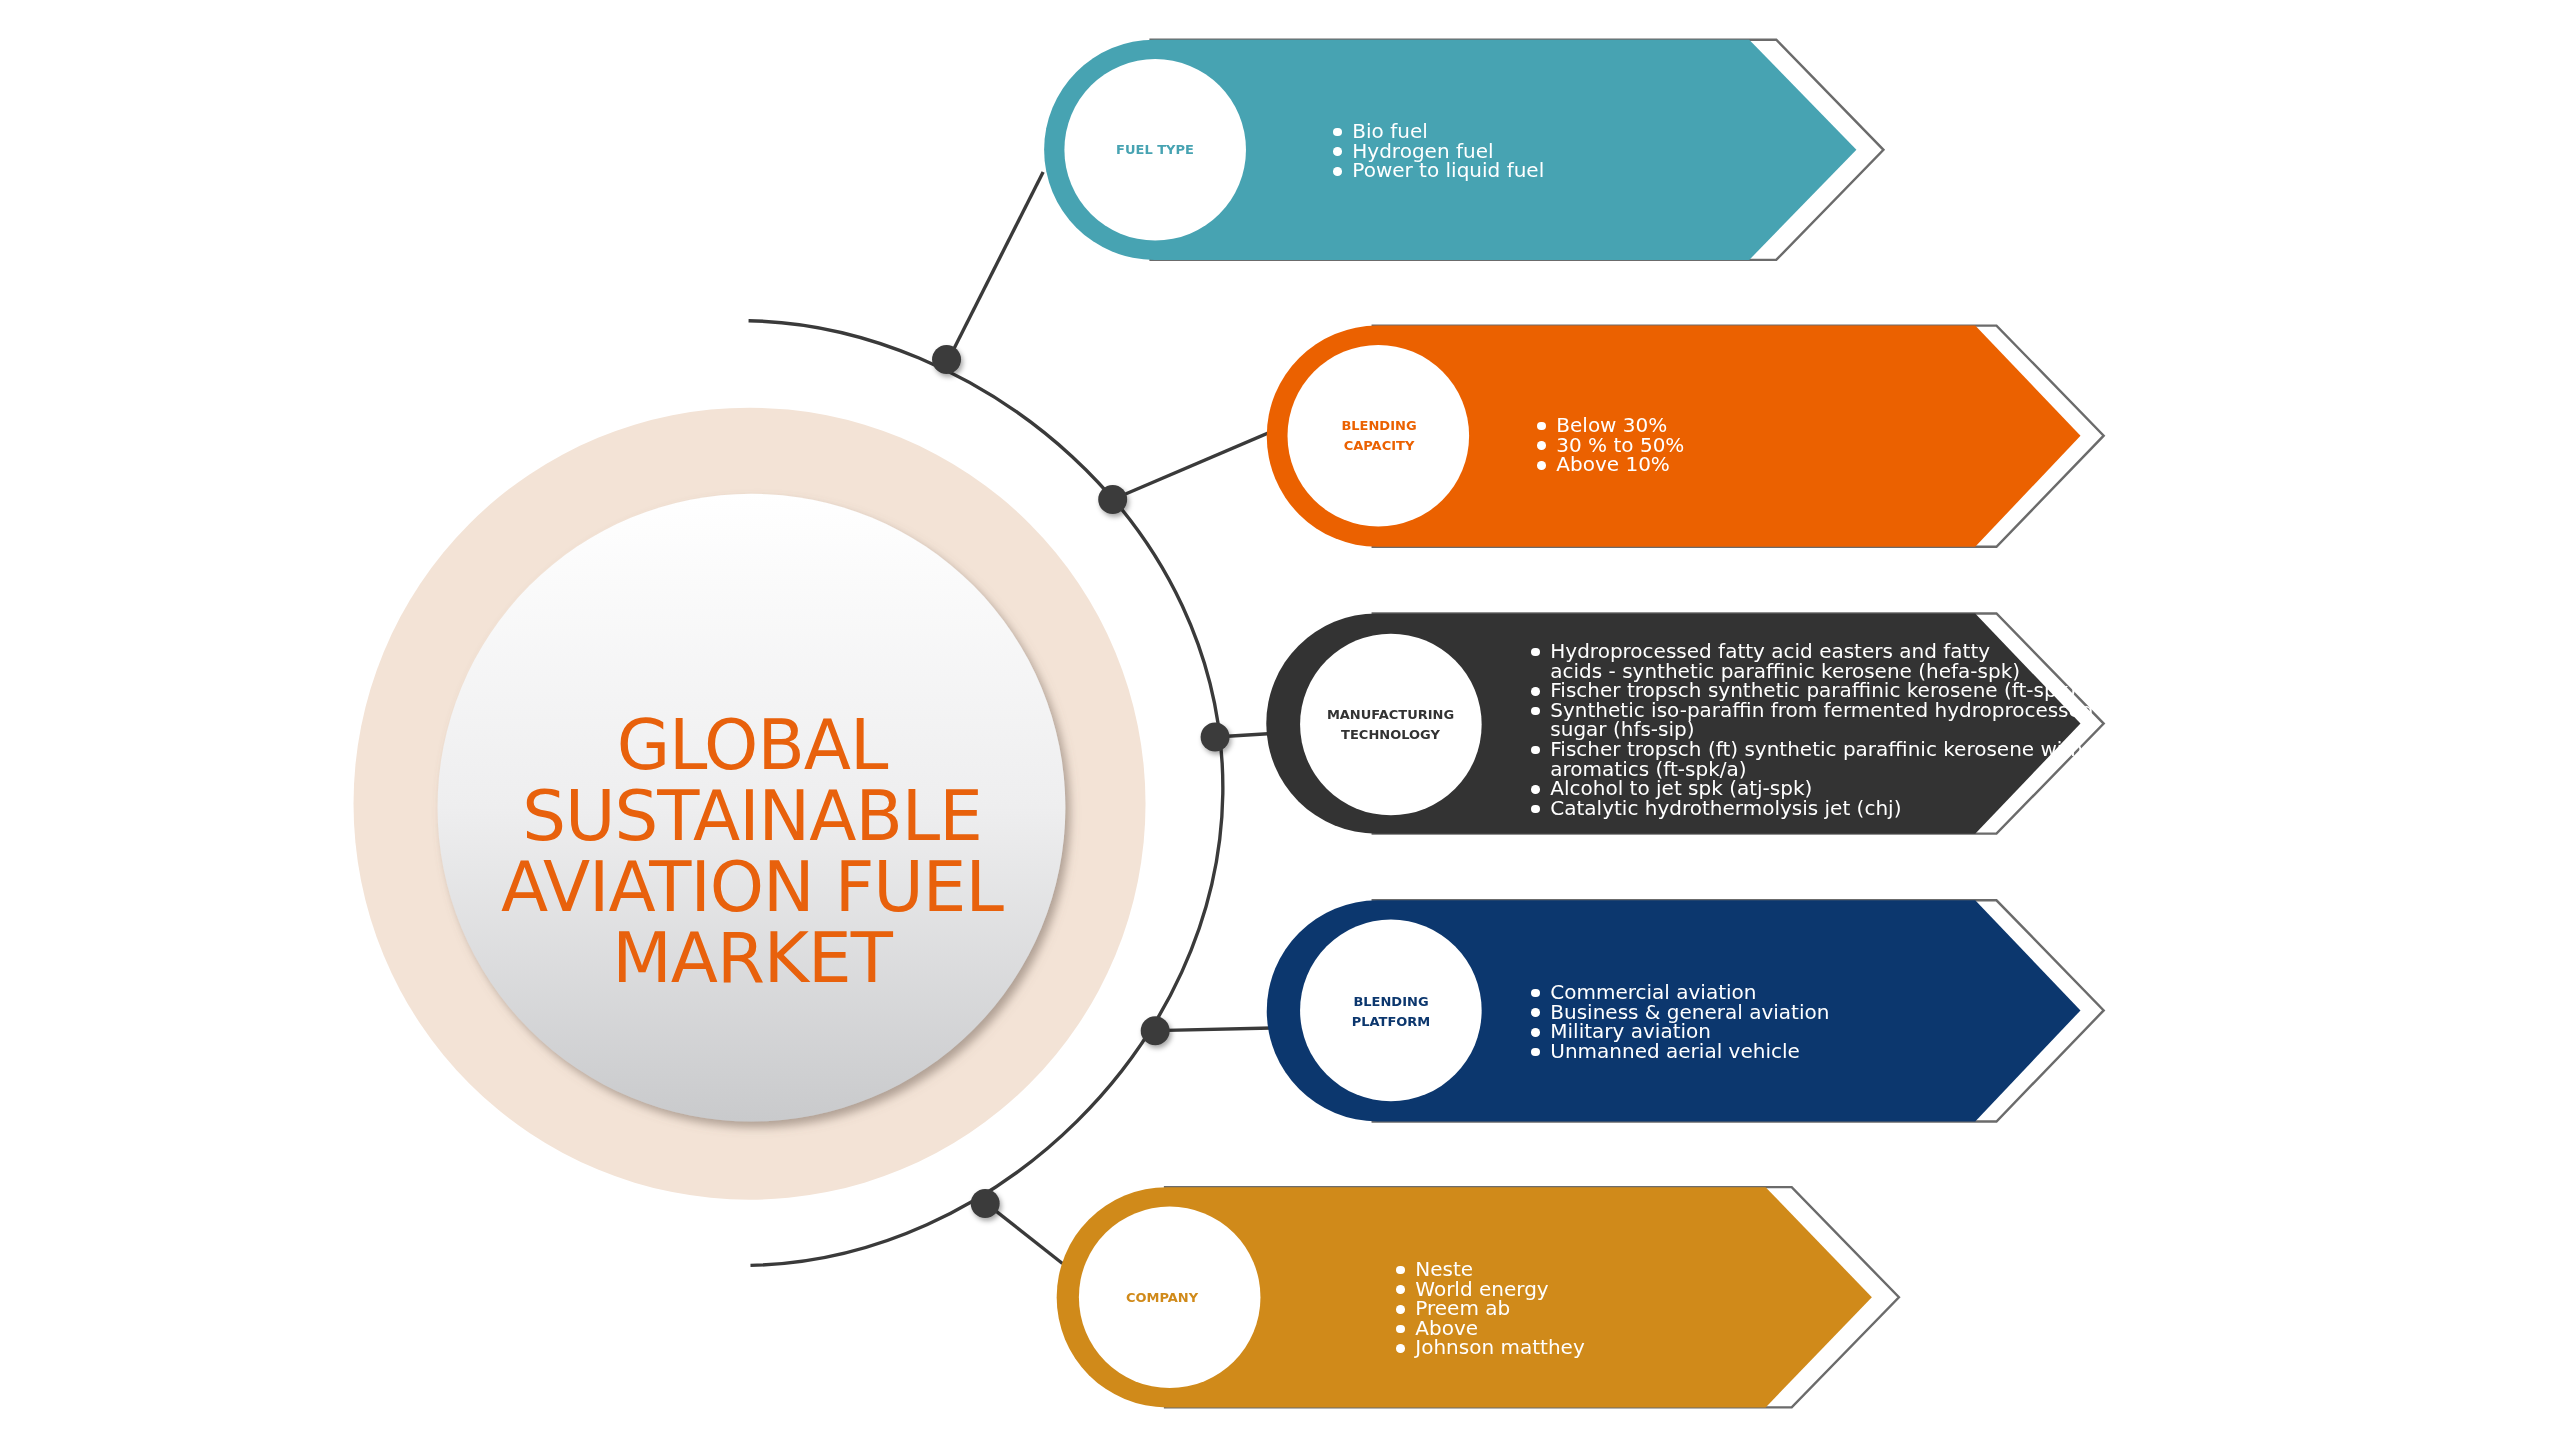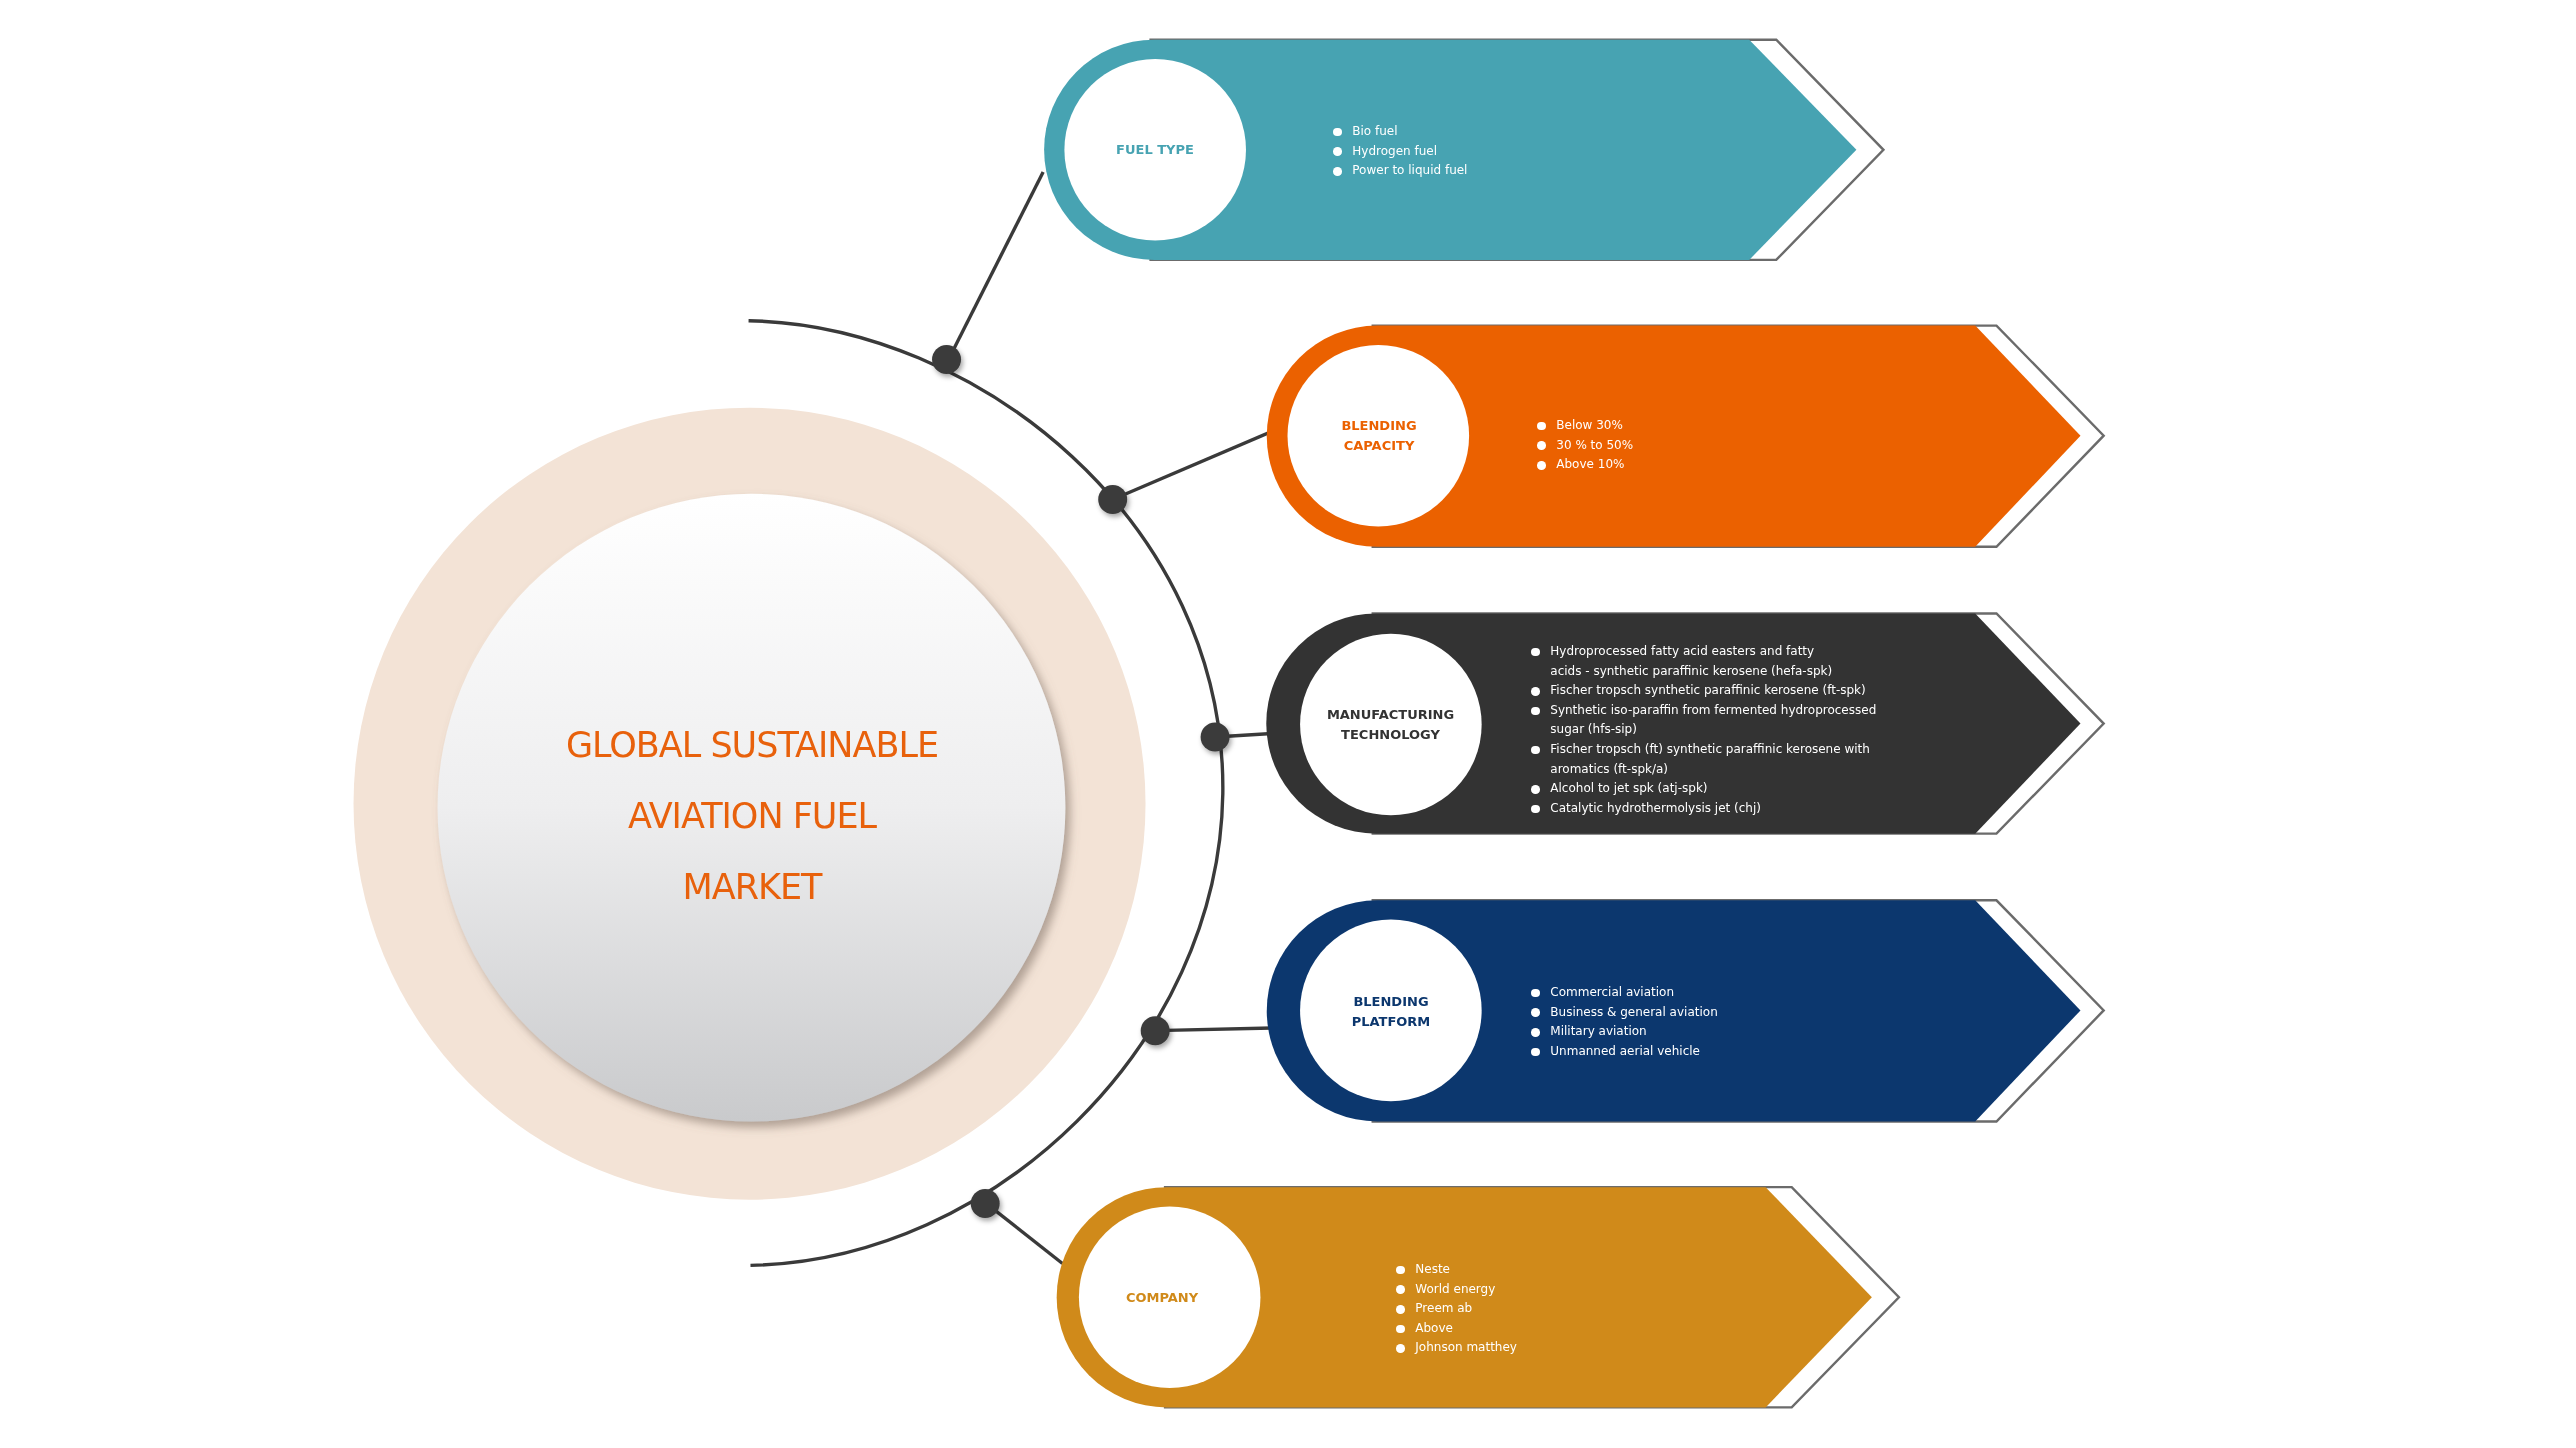--- a/index.html
+++ b/index.html
@@ -1,32 +1,32 @@
 <!DOCTYPE html>
 <html><head>
 <meta charset="utf-8">
 <style>
   html, body { margin: 0; padding: 0; background: #ffffff; }
   body { width: 2576px; height: 1449px; position: relative; overflow: hidden; font-family: "Liberation Sans", "DejaVu Sans", sans-serif; }
   #canvas { position: absolute; left: 0; top: 0; width: 2576px; height: 1449px; }
   .title {
     position: absolute; left: 438px; top: 710px; width: 628px;
-    text-align: center; color: #e8610c; font-size: 35px; line-height: 71px;
+    text-align: center; color: #e8610c; font-size: 69px; line-height: 71px;
     font-family: "DejaVu Sans", sans-serif; font-weight: normal; letter-spacing: -1px;
   }
   .title span { display: block; }
   .seg-label {
     position: absolute; text-align: center; font-weight: bold;
     font-size: 13px; line-height: 19.3px; font-family: "DejaVu Sans", sans-serif;
     display: flex; align-items: center; justify-content: center;
   }
   .seg-label span { display: block; }
   .seg-list {
     position: absolute; margin: 0; padding: 0; list-style: none; color: #ffffff;
-    font-size: 12px; line-height: 19.6px; font-family: "DejaVu Sans", sans-serif;
+    font-size: 20px; line-height: 19.6px; font-family: "DejaVu Sans", sans-serif;
   }
   .seg-list li { position: relative; padding-left: 19.3px; white-space: pre; }
   .seg-list li::before {
     content: ""; position: absolute; left: 0; top: 5.8px; width: 8.7px; height: 8.7px;
     border-radius: 50%; background: #ffffff;
   }
 </style>
 </head>
 <body>
 

